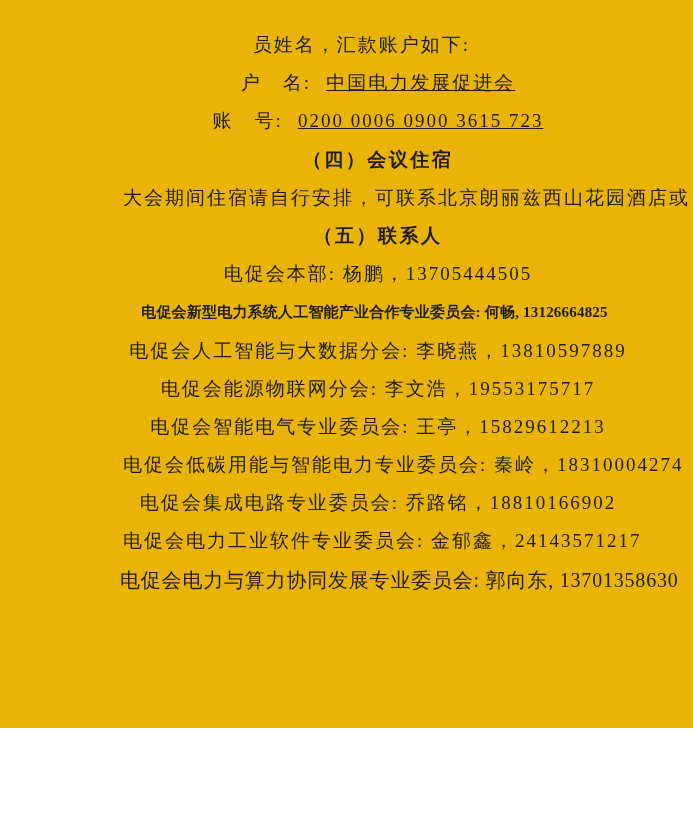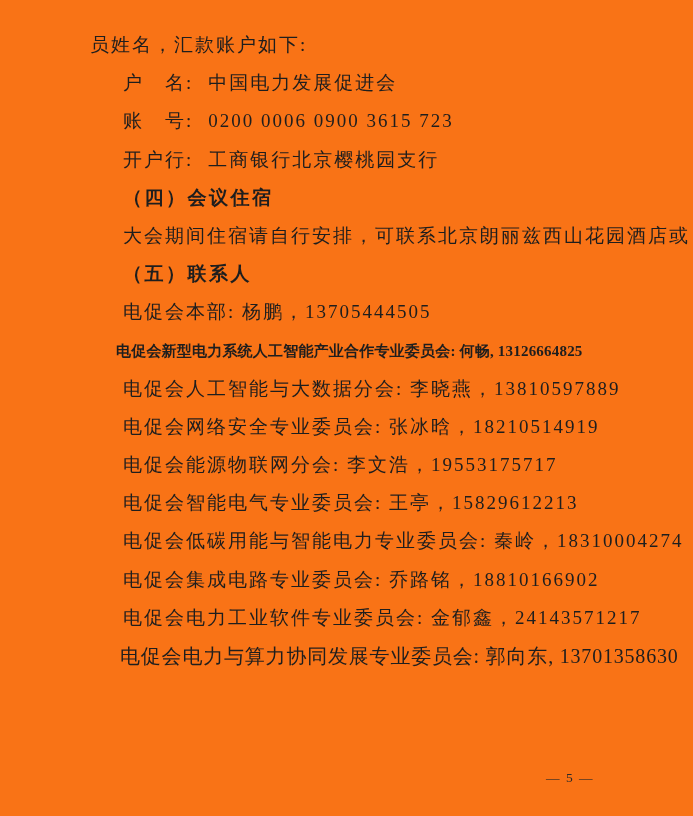--- a/index.html
+++ b/index.html
@@ -3,25 +3,26 @@
 <meta charset="utf-8">
 <style>
   html, body {
     margin: 0;
     padding: 0;
     background: #ffffff;
   }
   .page {
     position: relative;
     width: 693px;
-    height: 816px;
-    background: #f97316;
+    height: 728px;
+    background: #eab308;
     font-family: "Liberation Serif", "DejaVu Serif", serif;
     color: #1e1e1e;
     overflow: hidden;
+    text-align: center;
   }
   .content {
     position: absolute;
     top: 26px;
     left: 90px;
     right: 60px;
   }
   .line {
     height: 38.2px;
     line-height: 38.2px;
@@ -42,20 +43,21 @@
     padding-left: 26px;
     font-weight: bold;
   }
   .semi-condensed {
     font-size: 20px;
     letter-spacing: 0.8px;
     padding-left: 30px;
   }
   .value {
     margin-left: 15px;
+    text-decoration: underline;
   }
   .pagenum {
     position: absolute;
     left: 546px;
     top: 770px;
     font-size: 13.5px;
     letter-spacing: 1.5px;
     color: #2a2a2a;
   }
 </style>
@@ -68,36 +70,32 @@
     <div class="line">员姓名，汇款账户如下:</div>
 
     <div class="line indent">
       <span>户　名:</span><span class="value">中国电力发展促进会</span>
     </div>
 
     <div class="line indent">
       <span>账　号:</span><span class="value">0200 0006 0900 3615 723</span>
     </div>
 
-    <div class="line indent">
-      <span>开户行:</span><span class="value">工商银行北京樱桃园支行</span>
-    </div>
 
     <div class="line indent heading">（四）会议住宿</div>
 
     <div class="line indent">大会期间住宿请自行安排，可联系北京朗丽兹西山花园酒店或</div>
 
 
     <div class="line indent heading">（五）联系人</div>
 
     <div>
         <div class="line indent">电促会本部: 杨鹏，13705444505</div>
         <div class="line condensed">电促会新型电力系统人工智能产业合作专业委员会: 何畅, 13126664825</div>
         <div class="line indent">电促会人工智能与大数据分会: 李晓燕，13810597889</div>
-        <div class="line indent">电促会网络安全专业委员会: 张冰晗，18210514919</div>
         <div class="line indent">电促会能源物联网分会: 李文浩，19553175717</div>
         <div class="line indent">电促会智能电气专业委员会: 王亭，15829612213</div>
         <div class="line indent">电促会低碳用能与智能电力专业委员会: 秦岭，18310004274</div>
         <div class="line indent">电促会集成电路专业委员会: 乔路铭，18810166902</div>
         <div class="line indent">电促会电力工业软件专业委员会: 金郁鑫，24143571217</div>
         <div class="line semi-condensed">电促会电力与算力协同发展专业委员会: 郭向东, 13701358630</div>
       </div>
 
   </div>
 

